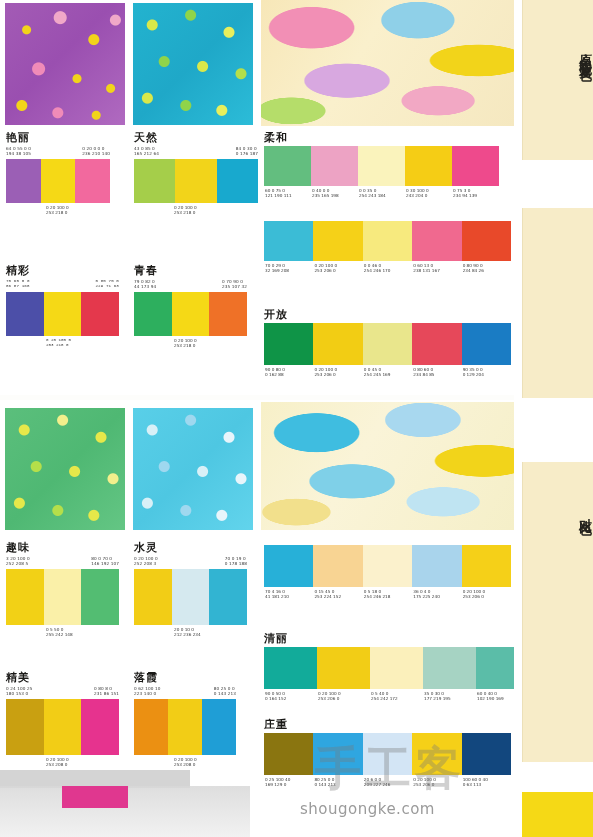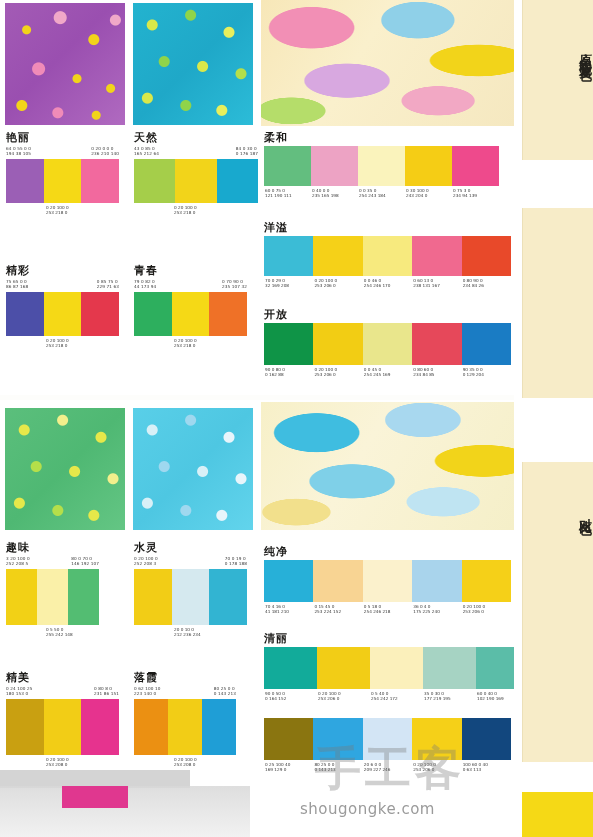--- a/index.html
+++ b/index.html
@@ -151,21 +151,21 @@
         <div class="frame" style="background:
           radial-gradient(ellipse 70px 34px at 20% 22%, #f28fb5 0 60%, transparent 62%),
           radial-gradient(ellipse 60px 30px at 62% 16%, #8fd0e8 0 60%, transparent 62%),
           radial-gradient(ellipse 80px 26px at 86% 48%, #f2d41a 0 60%, transparent 62%),
           radial-gradient(ellipse 70px 28px at 34% 64%, #d8a8e0 0 60%, transparent 62%),
           radial-gradient(ellipse 60px 24px at 70% 80%, #f2a8c4 0 60%, transparent 62%),
           radial-gradient(ellipse 56px 22px at 12% 88%, #b5dd6a 0 60%, transparent 62%),
           linear-gradient(120deg,#f7e7b8,#faf0cc 40%,#f5e8c0);"></div>
       </div>
 
-      <div class="pgroup" style="left:6px;top:132px;width:113px;">
+      <div class="pgroup" style="left:6px;top:132px;width:104px;">
         <div class="pname">艳丽</div>
         <div class="codes-row">
           <span class="cd">
             <div>64 0 55 0 0</div>
             <div>194 38 105</div>
           </span>
           <span class="cd">
             <div>0 20 0 0 0</div>
             <div>236 210 140</div>
           </span>
@@ -201,21 +201,21 @@
           <div class="sw" style="background:#18a9ce"></div>
         </div>
         <div class="codes-below" style="padding-left:40px;">
           <span class="cd">
             <div>0 20 100 0</div>
             <div>253 218 0</div>
           </span>
         </div>
       </div>
 
-      <div class="pgroup" style="left:6px;top:265px;width:113px;">
+      <div class="pgroup" style="left:6px;top:265px;width:113px;font-family:Liberation Mono, monospace;">
         <div class="pname">精彩</div>
         <div class="codes-row">
           <span class="cd">
             <div>75 65 0 0</div>
             <div>86 87 168</div>
           </span>
           <span class="cd">
             <div>0 85 75 0</div>
             <div>229 71 63</div>
           </span>
@@ -285,21 +285,20 @@
               <div>243 204 0</div>
             </div>
           <div class="cd">
               <div>0 75 3 0</div>
               <div>234 94 139</div>
             </div>
         </div>
       </div>
 
       <div class="strip" style="left:264px;top:221px;width:247px;">
-        <div class="sname">洋溢</div>
         <div class="sswatches">
           <div class="sw" style="background:#3bbcd6"></div>
           <div class="sw" style="background:#f5d118"></div>
           <div class="sw" style="background:#f7ea7e"></div>
           <div class="sw" style="background:#f0698f"></div>
           <div class="sw" style="background:#e8492a"></div>
         </div>
         <div class="scodes">
           <div class="cd">
               <div>70 0 29 0</div>
@@ -392,21 +391,21 @@
         <div class="frame" style="background:
           radial-gradient(ellipse 70px 32px at 22% 24%, #3fbde0 0 60%, transparent 62%),
           radial-gradient(ellipse 62px 28px at 64% 14%, #a8d8ef 0 60%, transparent 62%),
           radial-gradient(ellipse 80px 26px at 88% 46%, #f2d41a 0 60%, transparent 62%),
           radial-gradient(ellipse 70px 28px at 36% 62%, #7fd0e8 0 60%, transparent 62%),
           radial-gradient(ellipse 60px 24px at 72% 78%, #bfe4f2 0 60%, transparent 62%),
           radial-gradient(ellipse 56px 22px at 14% 86%, #f2e08c 0 60%, transparent 62%),
           linear-gradient(120deg,#f7f0c8,#faf4d8 40%,#f5efc8);"></div>
       </div>
 
-      <div class="pgroup" style="left:6px;top:142px;width:93px;">
+      <div class="pgroup" style="left:6px;top:142px;width:113px;">
         <div class="pname">趣味</div>
         <div class="codes-row">
           <span class="cd">
               <div>3 20 100 0</div>
               <div>252 208 5</div>
             </span>
           <span class="cd">
               <div>80 0 70 0</div>
               <div>146 192 107</div>
             </span>
@@ -493,21 +492,20 @@
         </div>
         <div class="codes-below" style="padding-left:40px;">
           <span class="cd">
               <div>0 20 100 0</div>
               <div>253 208 0</div>
             </span>
         </div>
       </div>
 
       <div class="strip" style="left:264px;top:145px;width:247px;">
-        <div class="sname">纯净</div>
         <div class="sswatches" style="height:42px;">
           <div class="sw" style="background:#27b0d8"></div>
           <div class="sw" style="background:#f8d493"></div>
           <div class="sw" style="background:#fbf1cc"></div>
           <div class="sw" style="background:#a9d4ec"></div>
           <div class="sw" style="background:#f5d018"></div>
         </div>
         <div class="scodes">
           <div class="cd">
               <div>70 4 16 0</div>
@@ -559,20 +557,21 @@
               <div>177 219 195</div>
             </div>
           <div class="cd">
               <div>60 0 40 0</div>
               <div>102 190 169</div>
             </div>
         </div>
       </div>
 
       <div class="strip" style="left:264px;top:318px;width:247px;">
+        <div class="sname">庄重</div>
         <div class="sswatches" style="height:42px;">
           <div class="sw" style="background:#8a7510"></div>
           <div class="sw" style="background:#2fa6e0"></div>
           <div class="sw" style="background:#d3e5f5"></div>
           <div class="sw" style="background:#f5d018"></div>
           <div class="sw" style="background:#12477e"></div>
         </div>
         <div class="scodes">
           <div class="cd">
               <div>0 25 100 40</div>

